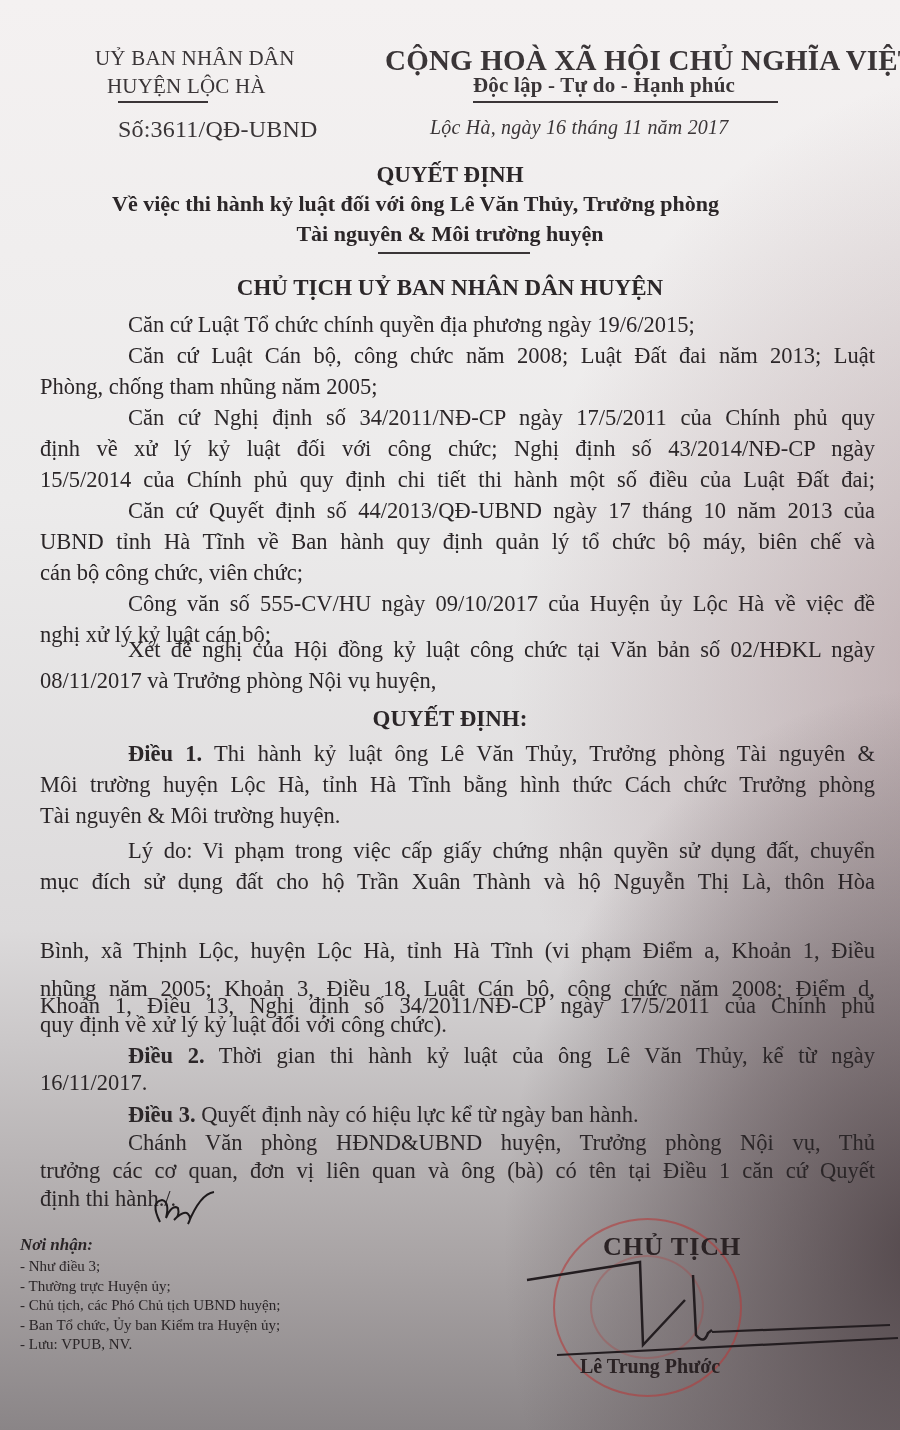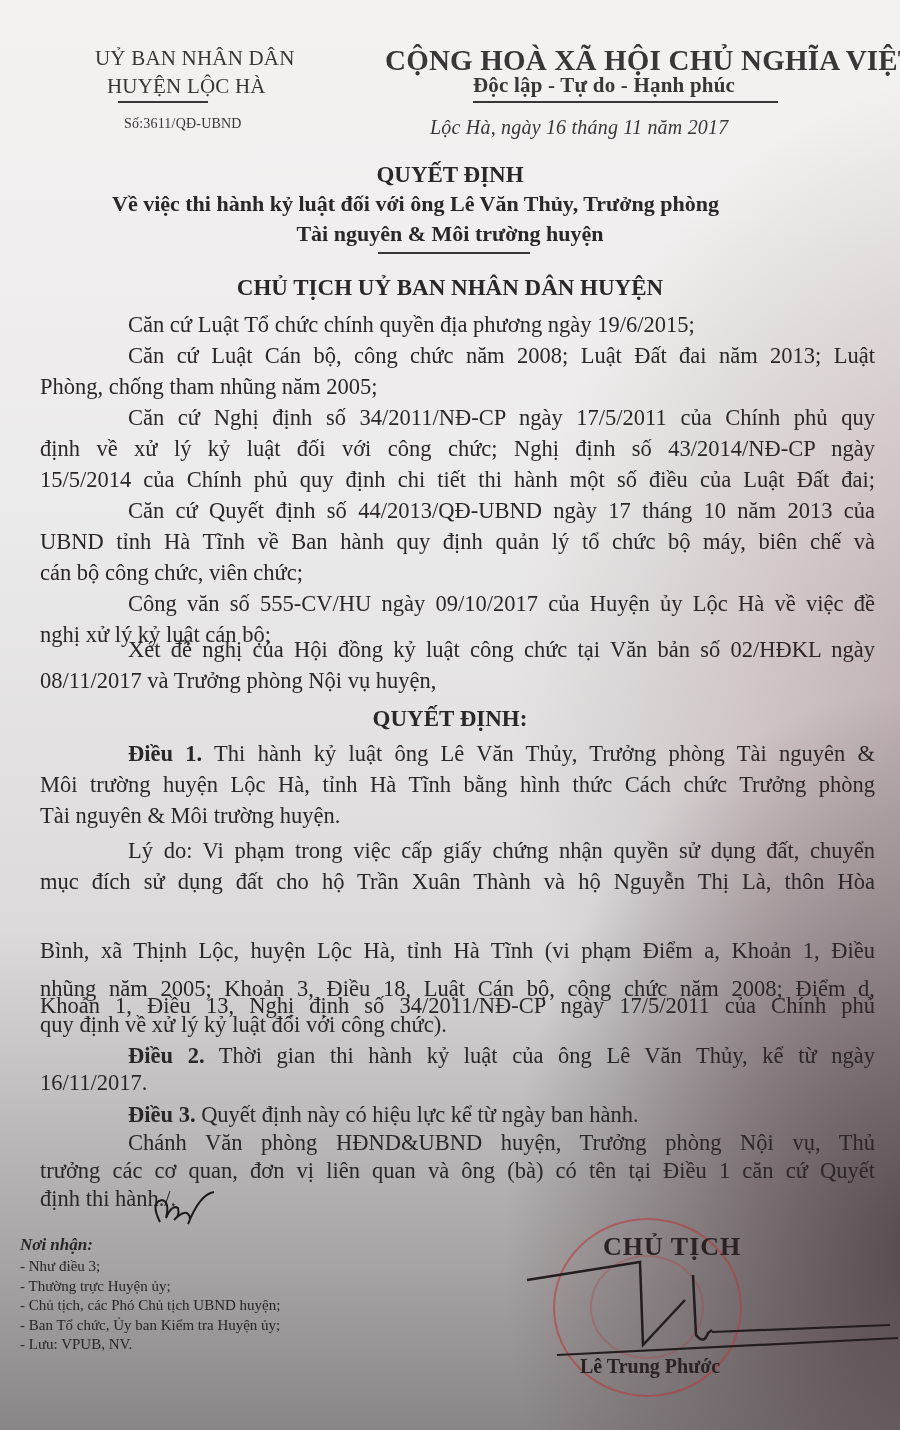--- a/index.html
+++ b/index.html
@@ -41,21 +41,21 @@
   svg.sig { position: absolute; left: 0; top: 0; }
 </style>
 </head>
 <body>
 
 <div class="page">
 
   <div class="abs hdr" style="left:95px; top:46px;">UỶ BAN NHÂN DÂN</div>
   <div class="abs hdr" style="left:107px; top:74px;">HUYỆN LỘC HÀ</div>
   <div class="ul" style="left:118px; top:101px; width:90px;"></div>
-  <div class="abs hdr" style="left:124px; top:116px; font-size:14px;">Số:3611/QĐ-UBND</div>
+  <div class="abs hdr" style="left:118px; top:116px; font-size:24px;">Số:3611/QĐ-UBND</div>
 
   <div class="abs hdr" style="left:385px; top:44px; font-size:29px;font-weight:bold;">CỘNG HOÀ XÃ HỘI CHỦ NGHĨA VIỆT NAM</div>
   <div class="abs hdr bold" style="left:473px; top:73px; font-size:21px;">Độc lập - Tự do - Hạnh phúc</div>
   <div class="ul" style="left:473px; top:101px; width:305px;"></div>
   <div class="abs hdr italic" style="left:430px; top:116px; font-size:20px;">Lộc Hà, ngày 16 tháng 11 năm 2017</div>
 
   <div class="abs bold center" style="left:0; width:900px; top:162px; font-size:23px;">QUYẾT ĐỊNH</div>
   <div class="abs bold" style="left:112px; top:191px; font-size:22px;">Về việc thi hành kỷ luật đối với ông Lê Văn Thủy, Trưởng phòng</div>
   <div class="abs bold center" style="left:0; width:900px; top:221px; font-size:22px;">Tài nguyên &amp; Môi trường huyện</div>
   <div class="ul" style="left:378px; top:252px; width:152px;"></div>

